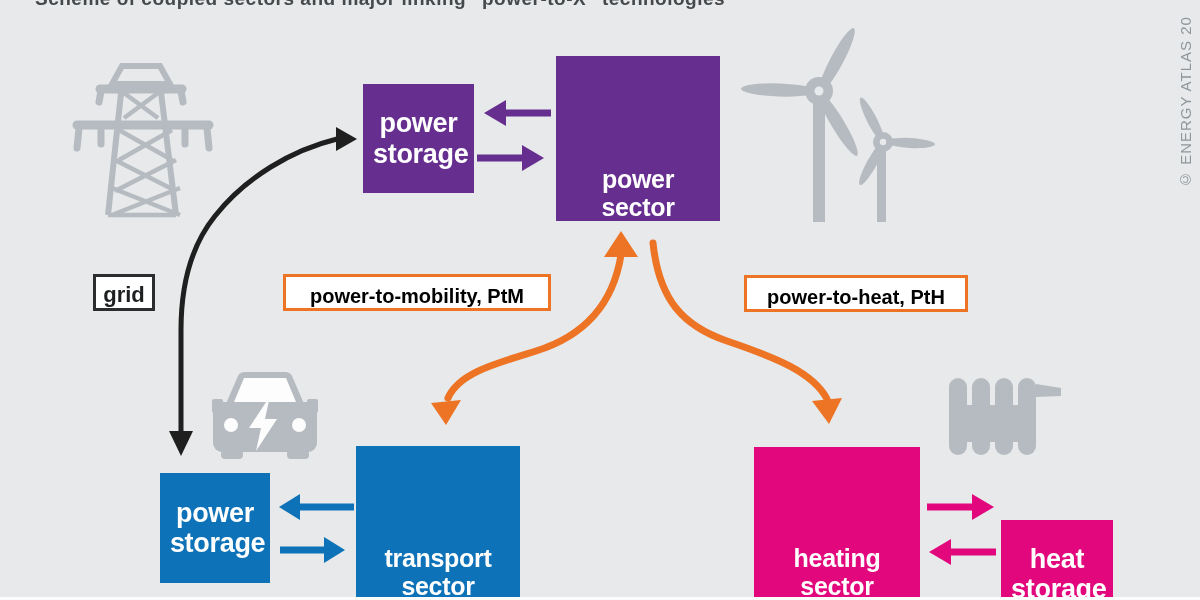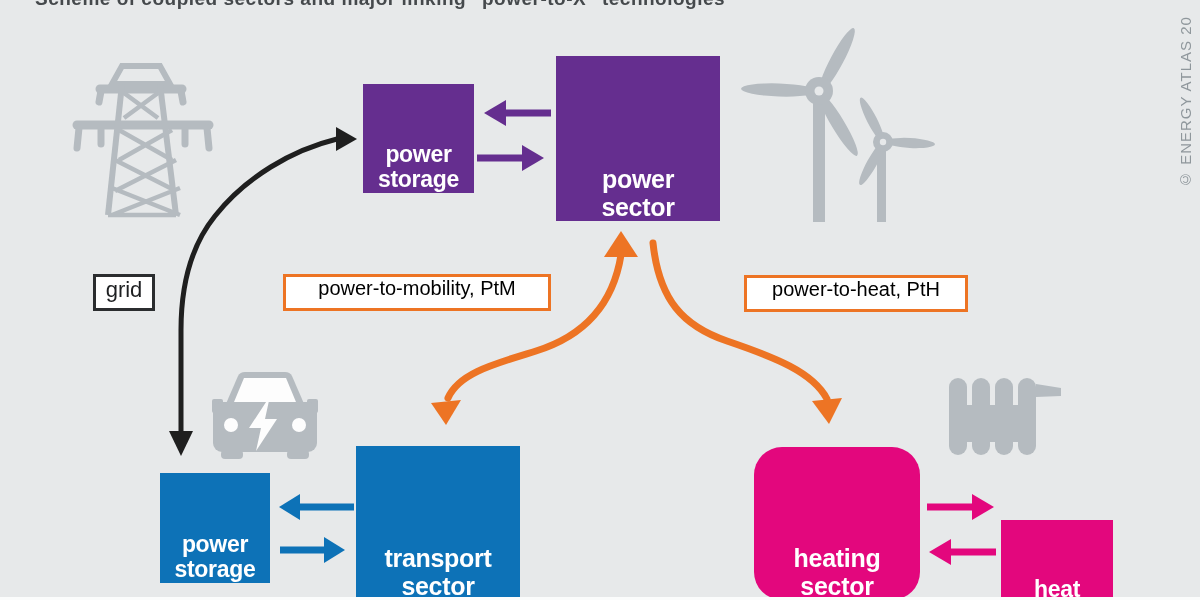--- a/index.html
+++ b/index.html
@@ -14,25 +14,25 @@
   .credit{
     position:absolute;right:6px;top:-12px;height:200px;
     writing-mode:vertical-rl;transform:rotate(180deg);
     font-size:15px;color:#8f979c;letter-spacing:1px;white-space:nowrap;
   }
   .box{
     position:absolute;display:flex;align-items:center;justify-content:center;
     text-align:center;color:#fff;font-weight:bold;
   }
   .box .lbl{line-height:1.12;letter-spacing:-.3px;width:82%;}
-  .f23{font-size:23px;align-items:flex-end;} .f25{font-size:25px;align-items:flex-end;}
+  .f23{font-size:27px;} .f25{font-size:25px;align-items:flex-end;}
   .purple{background:#652e8f;} .blue{background:#0d72b7;} .pink{background:#e3077d;}
   .tag{
-    position:absolute;background:#fff;display:flex;align-items:flex-start;justify-content:center;
-    font-weight:normal;white-space:nowrap;box-sizing:border-box;
+    position:absolute;background:#fff;display:flex;align-items:flex-end;justify-content:center;
+    font-weight:bold;white-space:nowrap;box-sizing:border-box;
   }
   .tag-grid{border:3px solid #2b2d2f;color:#1d1f21;font-size:22px;}
   .tag-orange{border:3px solid #ed7424;color:#000000;font-size:20px;}
   .art{position:absolute;left:0;top:0;}
   .bottom-strip{position:absolute;left:0;bottom:0;width:1200px;height:3px;background:#fbfcfc;}
   
   .g{fill:#b5bbc0;}            
   .gs{stroke:#b5bbc0;fill:none;} 
   .pu{stroke:#652e8f;} .pu-h{fill:#652e8f;}
   .bl{stroke:#0d72b7;} .bl-h{fill:#0d72b7;}
@@ -160,21 +160,21 @@
   </div>
 
   <div class="box blue f23" style="left:160px;top:473px;width:110px;height:110px;">
     <span class="lbl">power storage</span>
   </div>
 
   <div class="box blue f25" style="left:356px;top:446px;width:164px;height:154px;">
     <span class="lbl">transport sector</span>
   </div>
 
-  <div class="box pink f25" style="left:754px;top:447px;width:166px;height:153px;border-radius:28px;">
+  <div class="box pink f25" style="left:754px;top:447px;width:166px;height:153px;">
     <span class="lbl">heating sector</span>
   </div>
 
   <div class="box pink f23" style="left:1001px;top:476px;width:112px;height:108px;margin-top:44px;">
     <span class="lbl">heat storage</span>
   </div>
 
   <div class="tag tag-grid" style="left:93px;top:274px;width:62px;height:37px;">
     <span>grid</span>
   </div>

